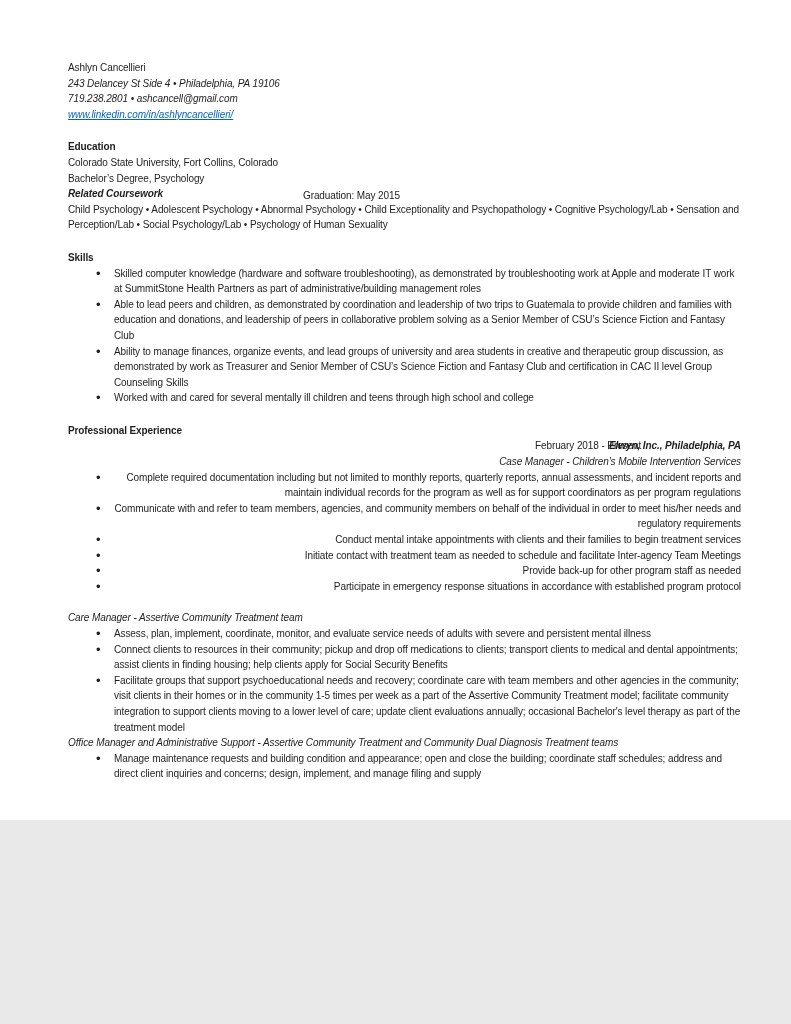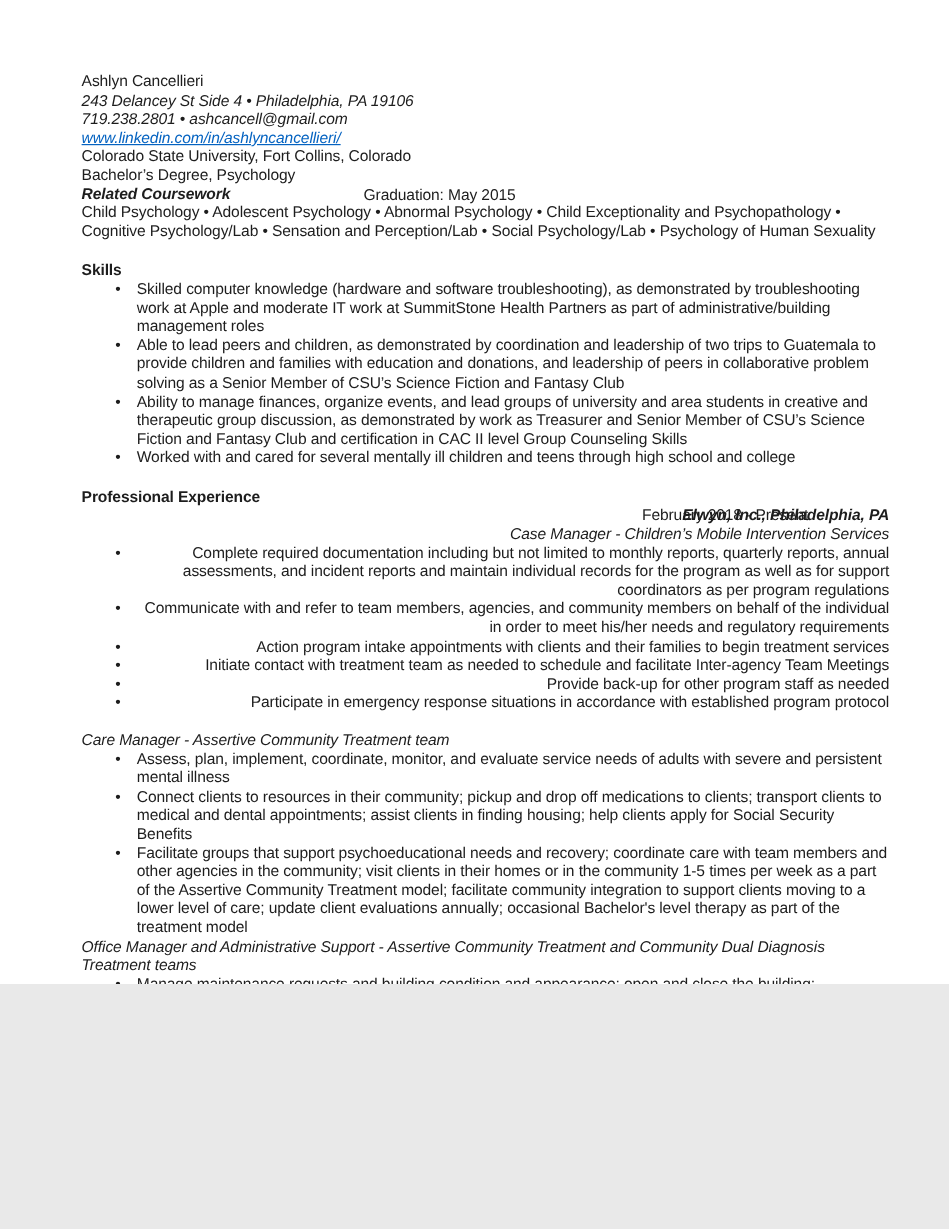--- a/index.html
+++ b/index.html
@@ -7,21 +7,21 @@
     --text:#1d1d1d;
     --page-background:#ffffff;
   }
   *{box-sizing:border-box;}
   html,body{margin:0;padding:0;background:#e9e9e9;}
   .page{
     width:791px;height:820px;margin:0 auto;overflow:hidden;
     background:var(--page-background);
     padding:60px 50px 0 68px;
     font-family:"Liberation Sans",sans-serif;
-    font-size:13px;line-height:15.6px;letter-spacing:-0.1px;
+    font-size:10px;line-height:15.6px;letter-spacing:-0.1px;
     color:var(--text);
   }
   p{margin:0;}
   .italic{font-style:italic;}
   .bold-italic{font-weight:bold;font-style:italic;}
   .section-heading{font-weight:bold;margin-top:17px;}
   .link{
     color:var(--link-blue);text-decoration:underline;font-style:italic;cursor:pointer;
   }
   .tabbed-line{position:relative;}
@@ -43,20 +43,21 @@
 <div class="page">
 
   <div>
     <p>Ashlyn Cancellieri</p>
     <p class="italic">243 Delancey St Side 4 • Philadelphia, PA 19106</p>
     <p class="italic">719.238.2801 • ashcancell@gmail.com</p>
     <p><a class="link">www.linkedin.com/in/ashlyncancellieri/</a></p>
   </div>
 
   <div>
+    <p class="section-heading">Education</p>
     <p>Colorado State University, Fort Collins, Colorado</p>
     <p class="tabbed-line">
       <span>Bachelor’s Degree, Psychology</span>
       <span class="tab-grad">Graduation: May 2015</span>
     </p>
     <p class="bold-italic">Related Coursework</p>
     <p>Child Psychology • Adolescent Psychology • Abnormal Psychology • Child Exceptionality and Psychopathology • Cognitive Psychology/Lab • Sensation and Perception/Lab • Social Psychology/Lab • Psychology of Human Sexuality</p>
   </div>
 
   <div>
@@ -74,21 +75,21 @@
 
     <div class="job">
       <p class="tabbed-line bold-italic">
         <span>Elwyn, Inc., Philadelphia, PA</span>
         <span class="tab-date">February 2018 - Present</span>
       </p>
       <p class="italic">Case Manager - Children’s Mobile Intervention Services</p>
       <ul class="bullets">
         <li>Complete required documentation including but not limited to monthly reports, quarterly reports, annual assessments, and incident reports and maintain individual records for the program as well as for support coordinators as per program regulations</li>
         <li>Communicate with and refer to team members, agencies, and community members on behalf of the individual in order to meet his/her needs and regulatory requirements</li>
-        <li>Action program intake appointments with clients and their families to begin treatment services</li>
+        <li>Conduct mental intake appointments with clients and their families to begin treatment services</li>
         <li>Initiate contact with treatment team as needed to schedule and facilitate Inter-agency Team Meetings</li>
         <li>Provide back-up for other program staff as needed</li>
         <li>Participate in emergency response situations in accordance with established program protocol</li>
       </ul>
     </div>
 
     <div class="job">
       <p class="italic">Care Manager - Assertive Community Treatment team</p>
       <ul class="bullets">
         <li>Assess, plan, implement, coordinate, monitor, and evaluate service needs of adults with severe and persistent mental illness</li>

